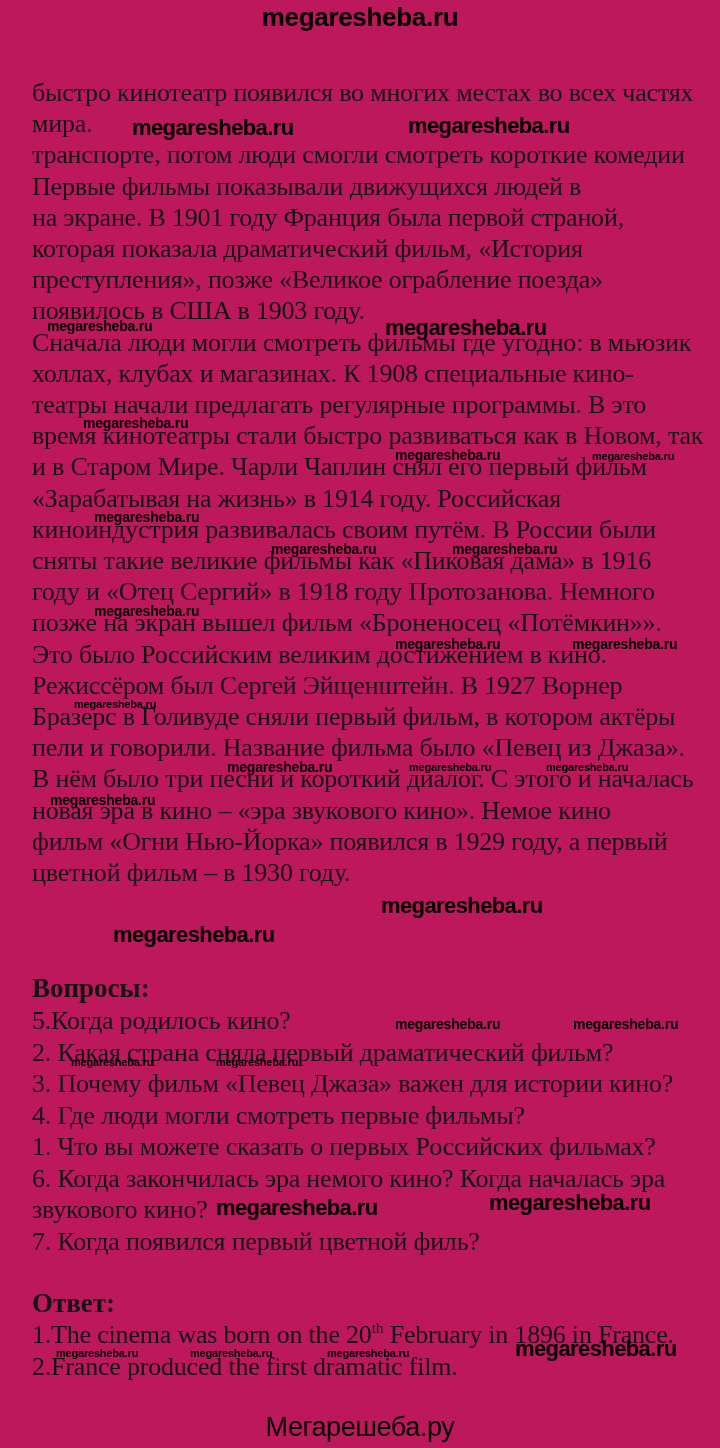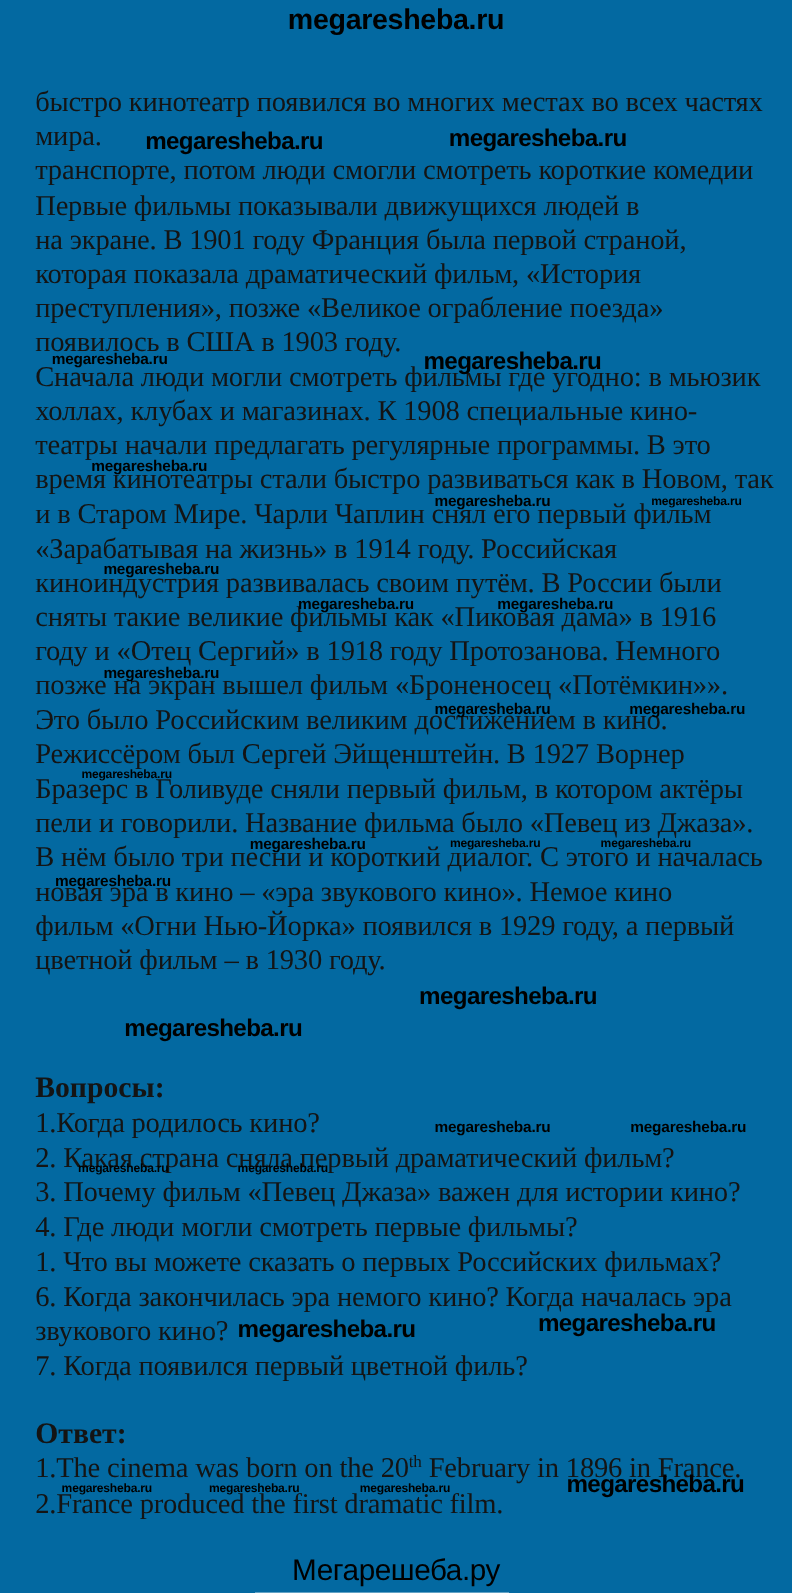--- a/index.html
+++ b/index.html
@@ -1,20 +1,20 @@
 <!DOCTYPE html>
 <html><head>
 <meta charset="utf-8">
 <style>
   html, body { margin: 0; padding: 0; background: #ffffff; }
   .page {
     position: relative;
     width: 720px;
     height: 1448px;
-    background: #0369a1;
+    background: #be185d;
     overflow: hidden;
     font-family: "Liberation Serif", serif;
     color: #141414;
   }
   
   .article-text {
     position: absolute;
     left: 32px;
     top: 77px;
     width: 670px;
@@ -130,21 +130,21 @@
       <div class="tline">пели и говорили. Название фильма было «Певец из Джаза».</div>
       <div class="tline">В нём было три песни и короткий диалог. С этого и началась</div>
       <div class="tline">новая эра в кино – «эра звукового кино». Немое кино</div>
       <div class="tline">фильм «Огни Нью-Йорка» появился в 1929 году, а первый</div>
       <div class="tline">цветной фильм – в 1930 году.</div>
     </div>
 
   <div class="questions">
     <div class="q-heading">Вопросы:</div>
     <div id="questions-lines">
-        <div class="tline">1.Когда родилось кино?</div>
+        <div class="tline">5.Когда родилось кино?</div>
         <div class="tline">2. Какая страна сняла первый драматический фильм?</div>
         <div class="tline">3. Почему фильм «Певец Джаза» важен для истории кино?</div>
         <div class="tline">4. Где люди могли смотреть первые фильмы?</div>
         <div class="tline">1. Что вы можете сказать о первых Российских фильмах?</div>
         <div class="tline">6. Когда закончилась эра немого кино? Когда началась эра</div>
         <div class="tline">звукового кино?</div>
         <div class="tline">7. Когда появился первый цветной филь?</div>
       </div>
   </div>
 

